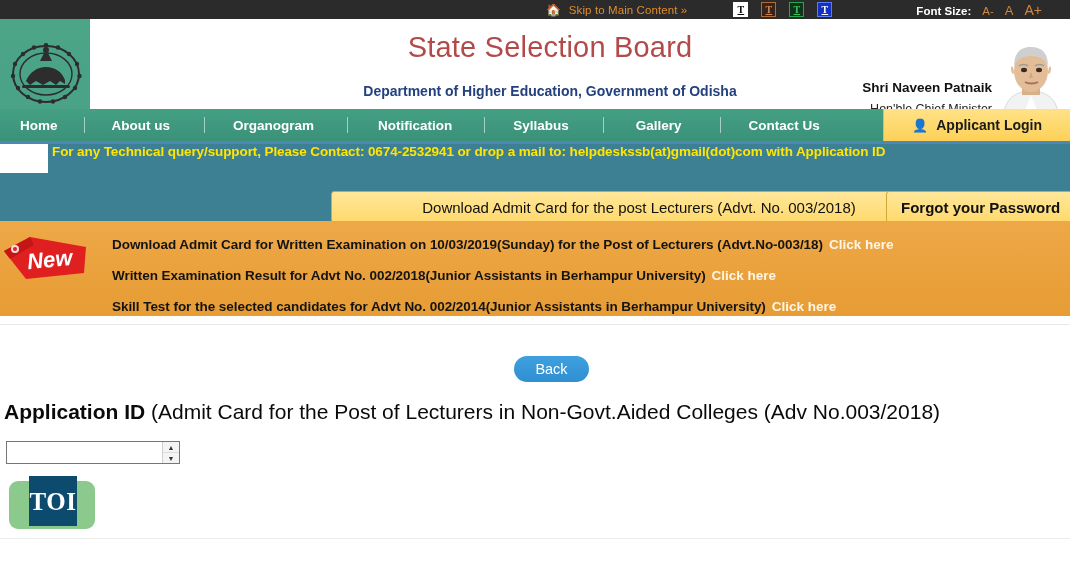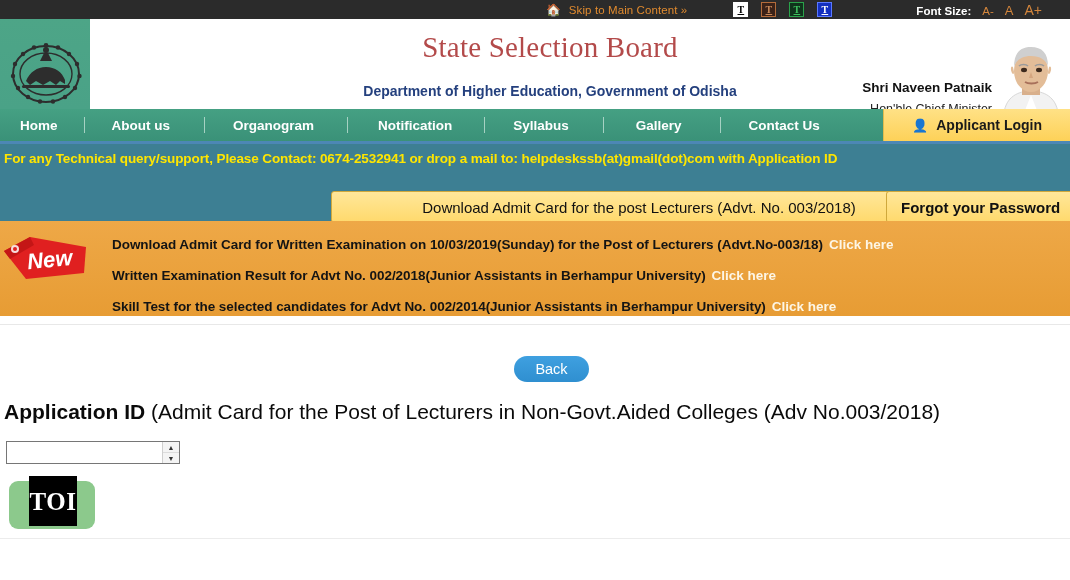--- a/index.html
+++ b/index.html
@@ -120,21 +120,20 @@
     width: 500px;
     text-align: center;
   }
   .site-title {
     font-size: 29px;
     color: #b34a4a;
     font-weight: normal;
     letter-spacing: .2px;
     line-height: 36px;
     white-space: nowrap;
-    font-family: Liberation Serif, serif;
   }
   .site-sub {
     font-size: 14px;
     color: #24407e;
     font-weight: bold;
     line-height: 20px;
     margin-top: 16px;
     white-space: nowrap;
   }
   .cm-block {
@@ -220,22 +219,23 @@
     white-space: nowrap;
     border-left: 1px solid #e0bb4d;
   }
   .user-icon { font-size: 13px; line-height: 1; }
 
   
   .techbar {
     height: 29px;
     background: #3d7f93;
     display: flex;
-    align-items: center;
+    align-items: flex-start;
     overflow: hidden;
+    margin-left: 48px;
   }
   .techbar-text {
     color: #ffe600;
     font-size: 13.5px;
     font-weight: bold;
     white-space: nowrap;
     padding-left: 4px;
     letter-spacing: -.1px;
   }
 
@@ -435,21 +435,21 @@
     height: 48px;
     background: #8cc98c;
     border-radius: 9px;
   }
   .toi-red {
     position: absolute;
     left: 20px;
     top: 0;
     width: 48px;
     height: 50px;
-    background: #000000;
+    background: #0c4a6e;
     display: flex;
     align-items: center;
     justify-content: center;
   }
   .toi-text {
     color: #ffffff;
     font-family: "Liberation Serif", serif;
     font-weight: bold;
     font-size: 25px;
     letter-spacing: .5px;

